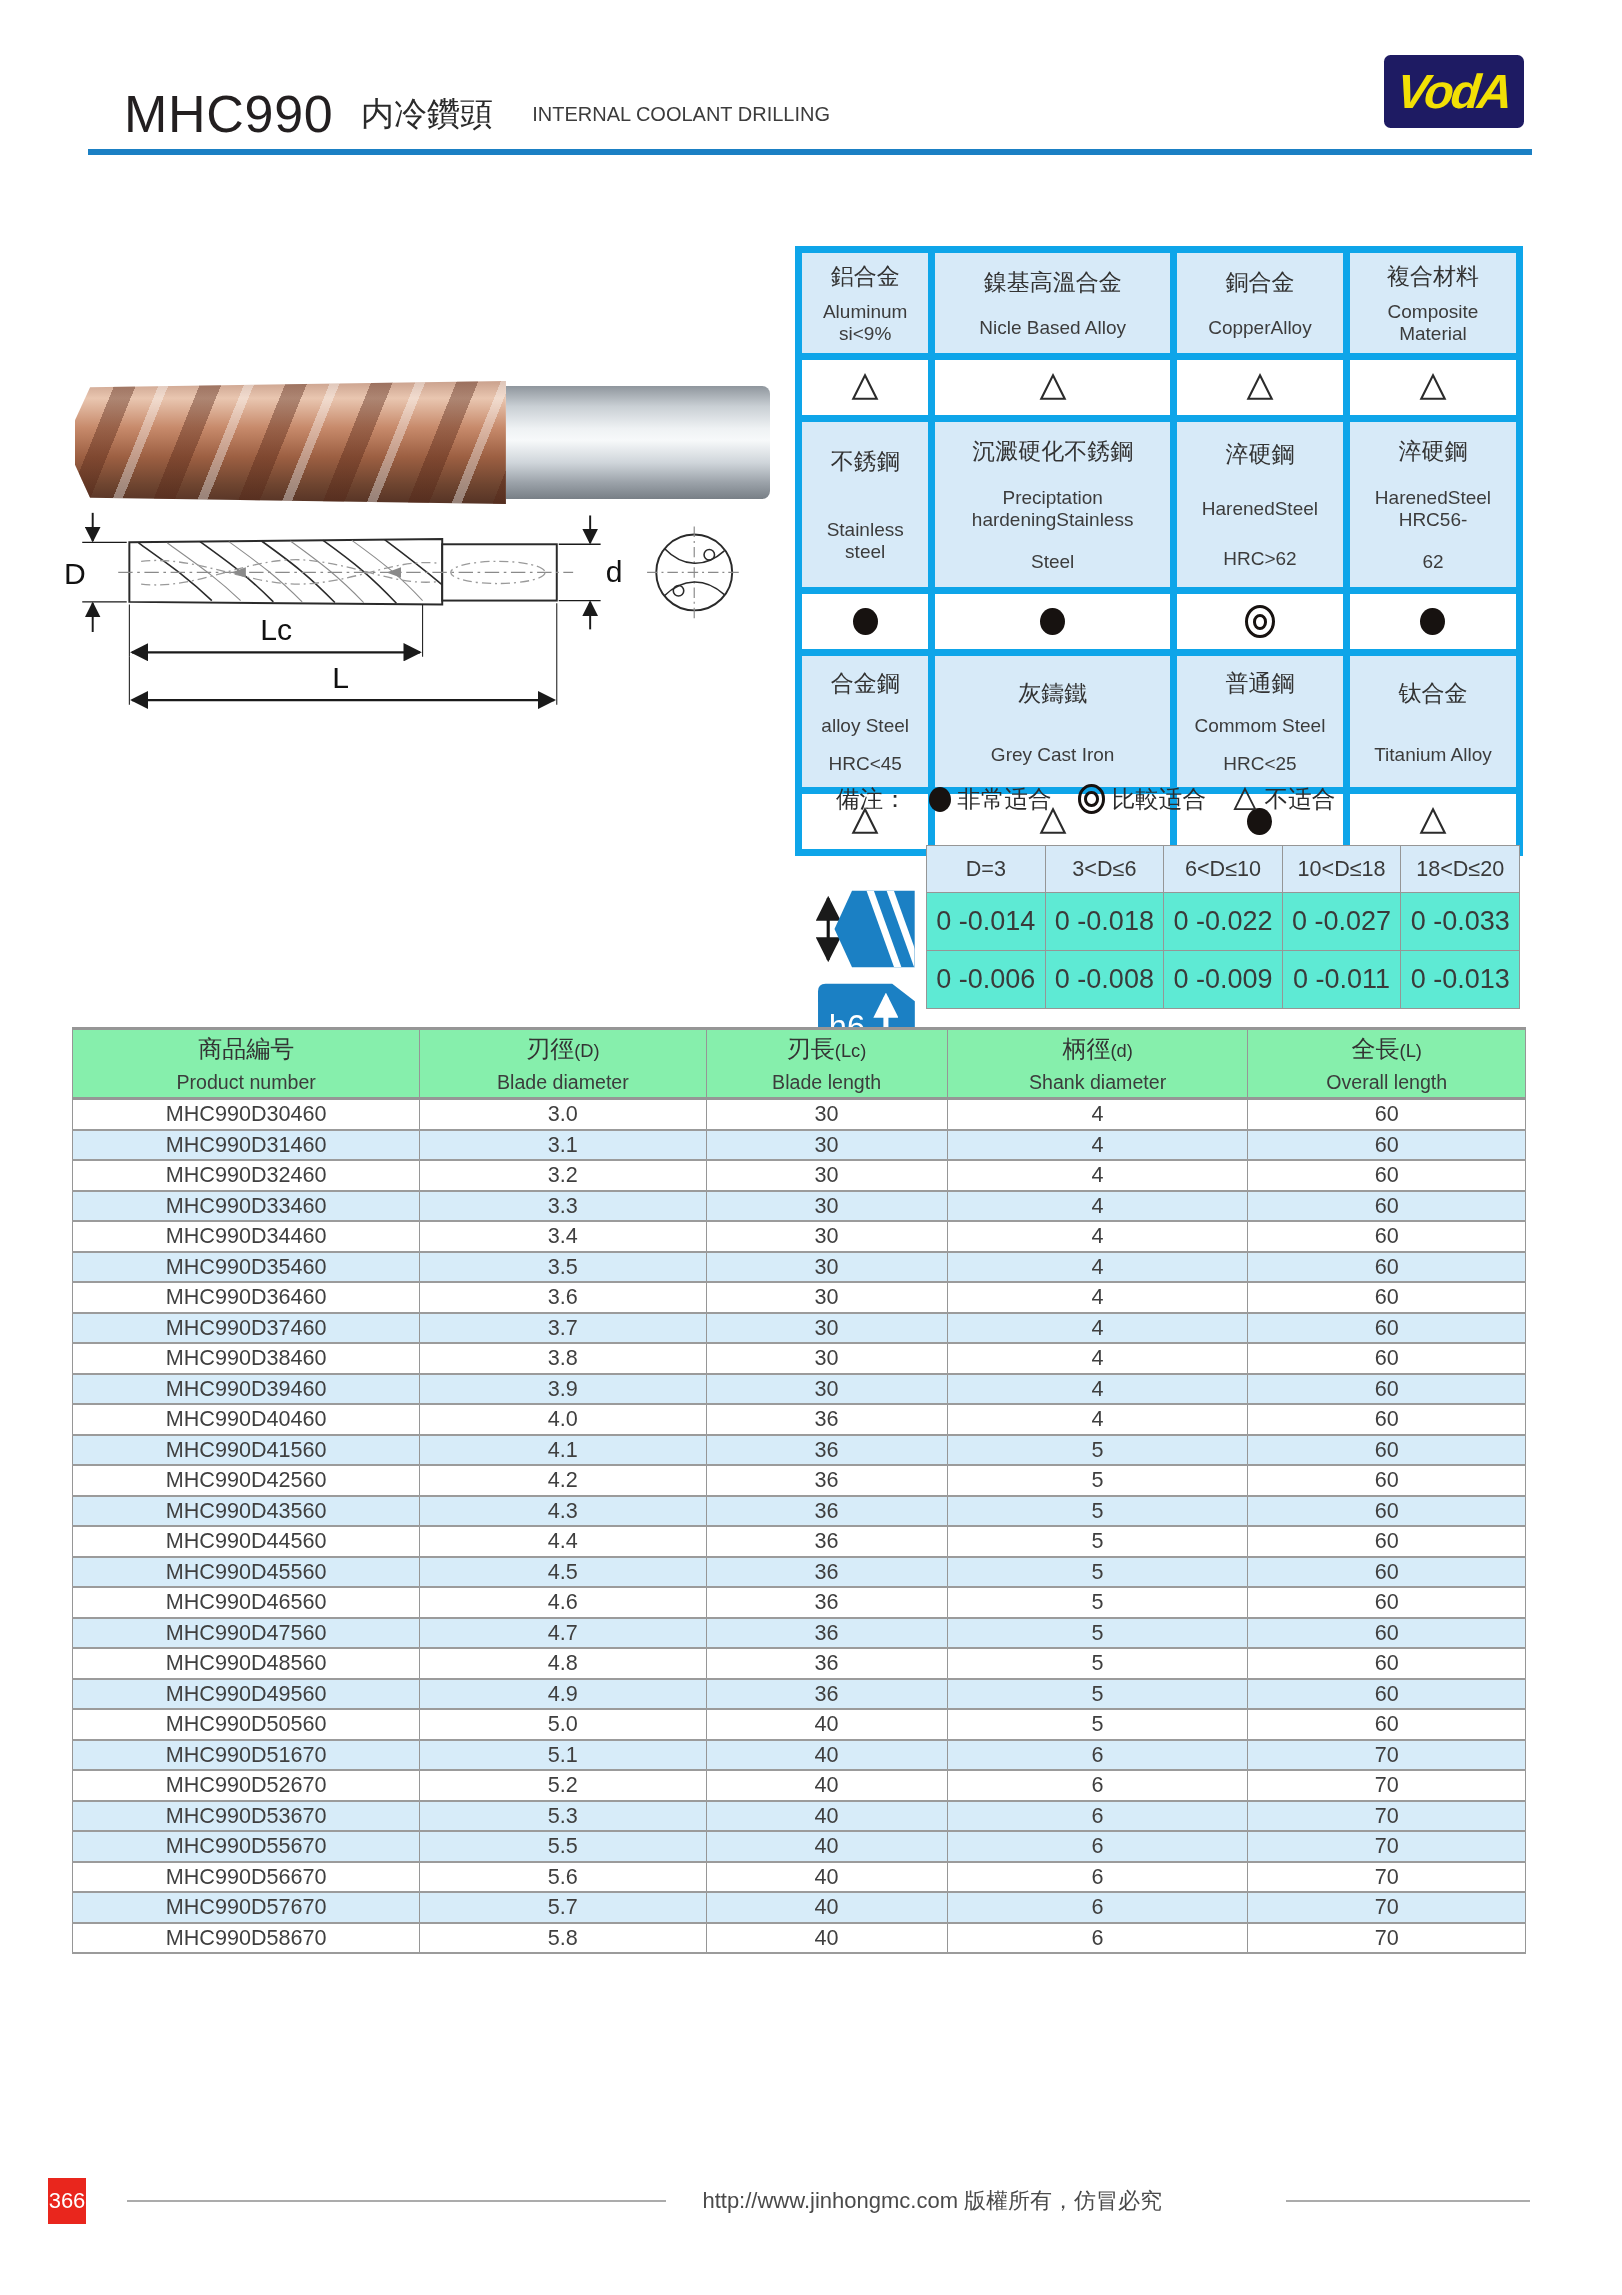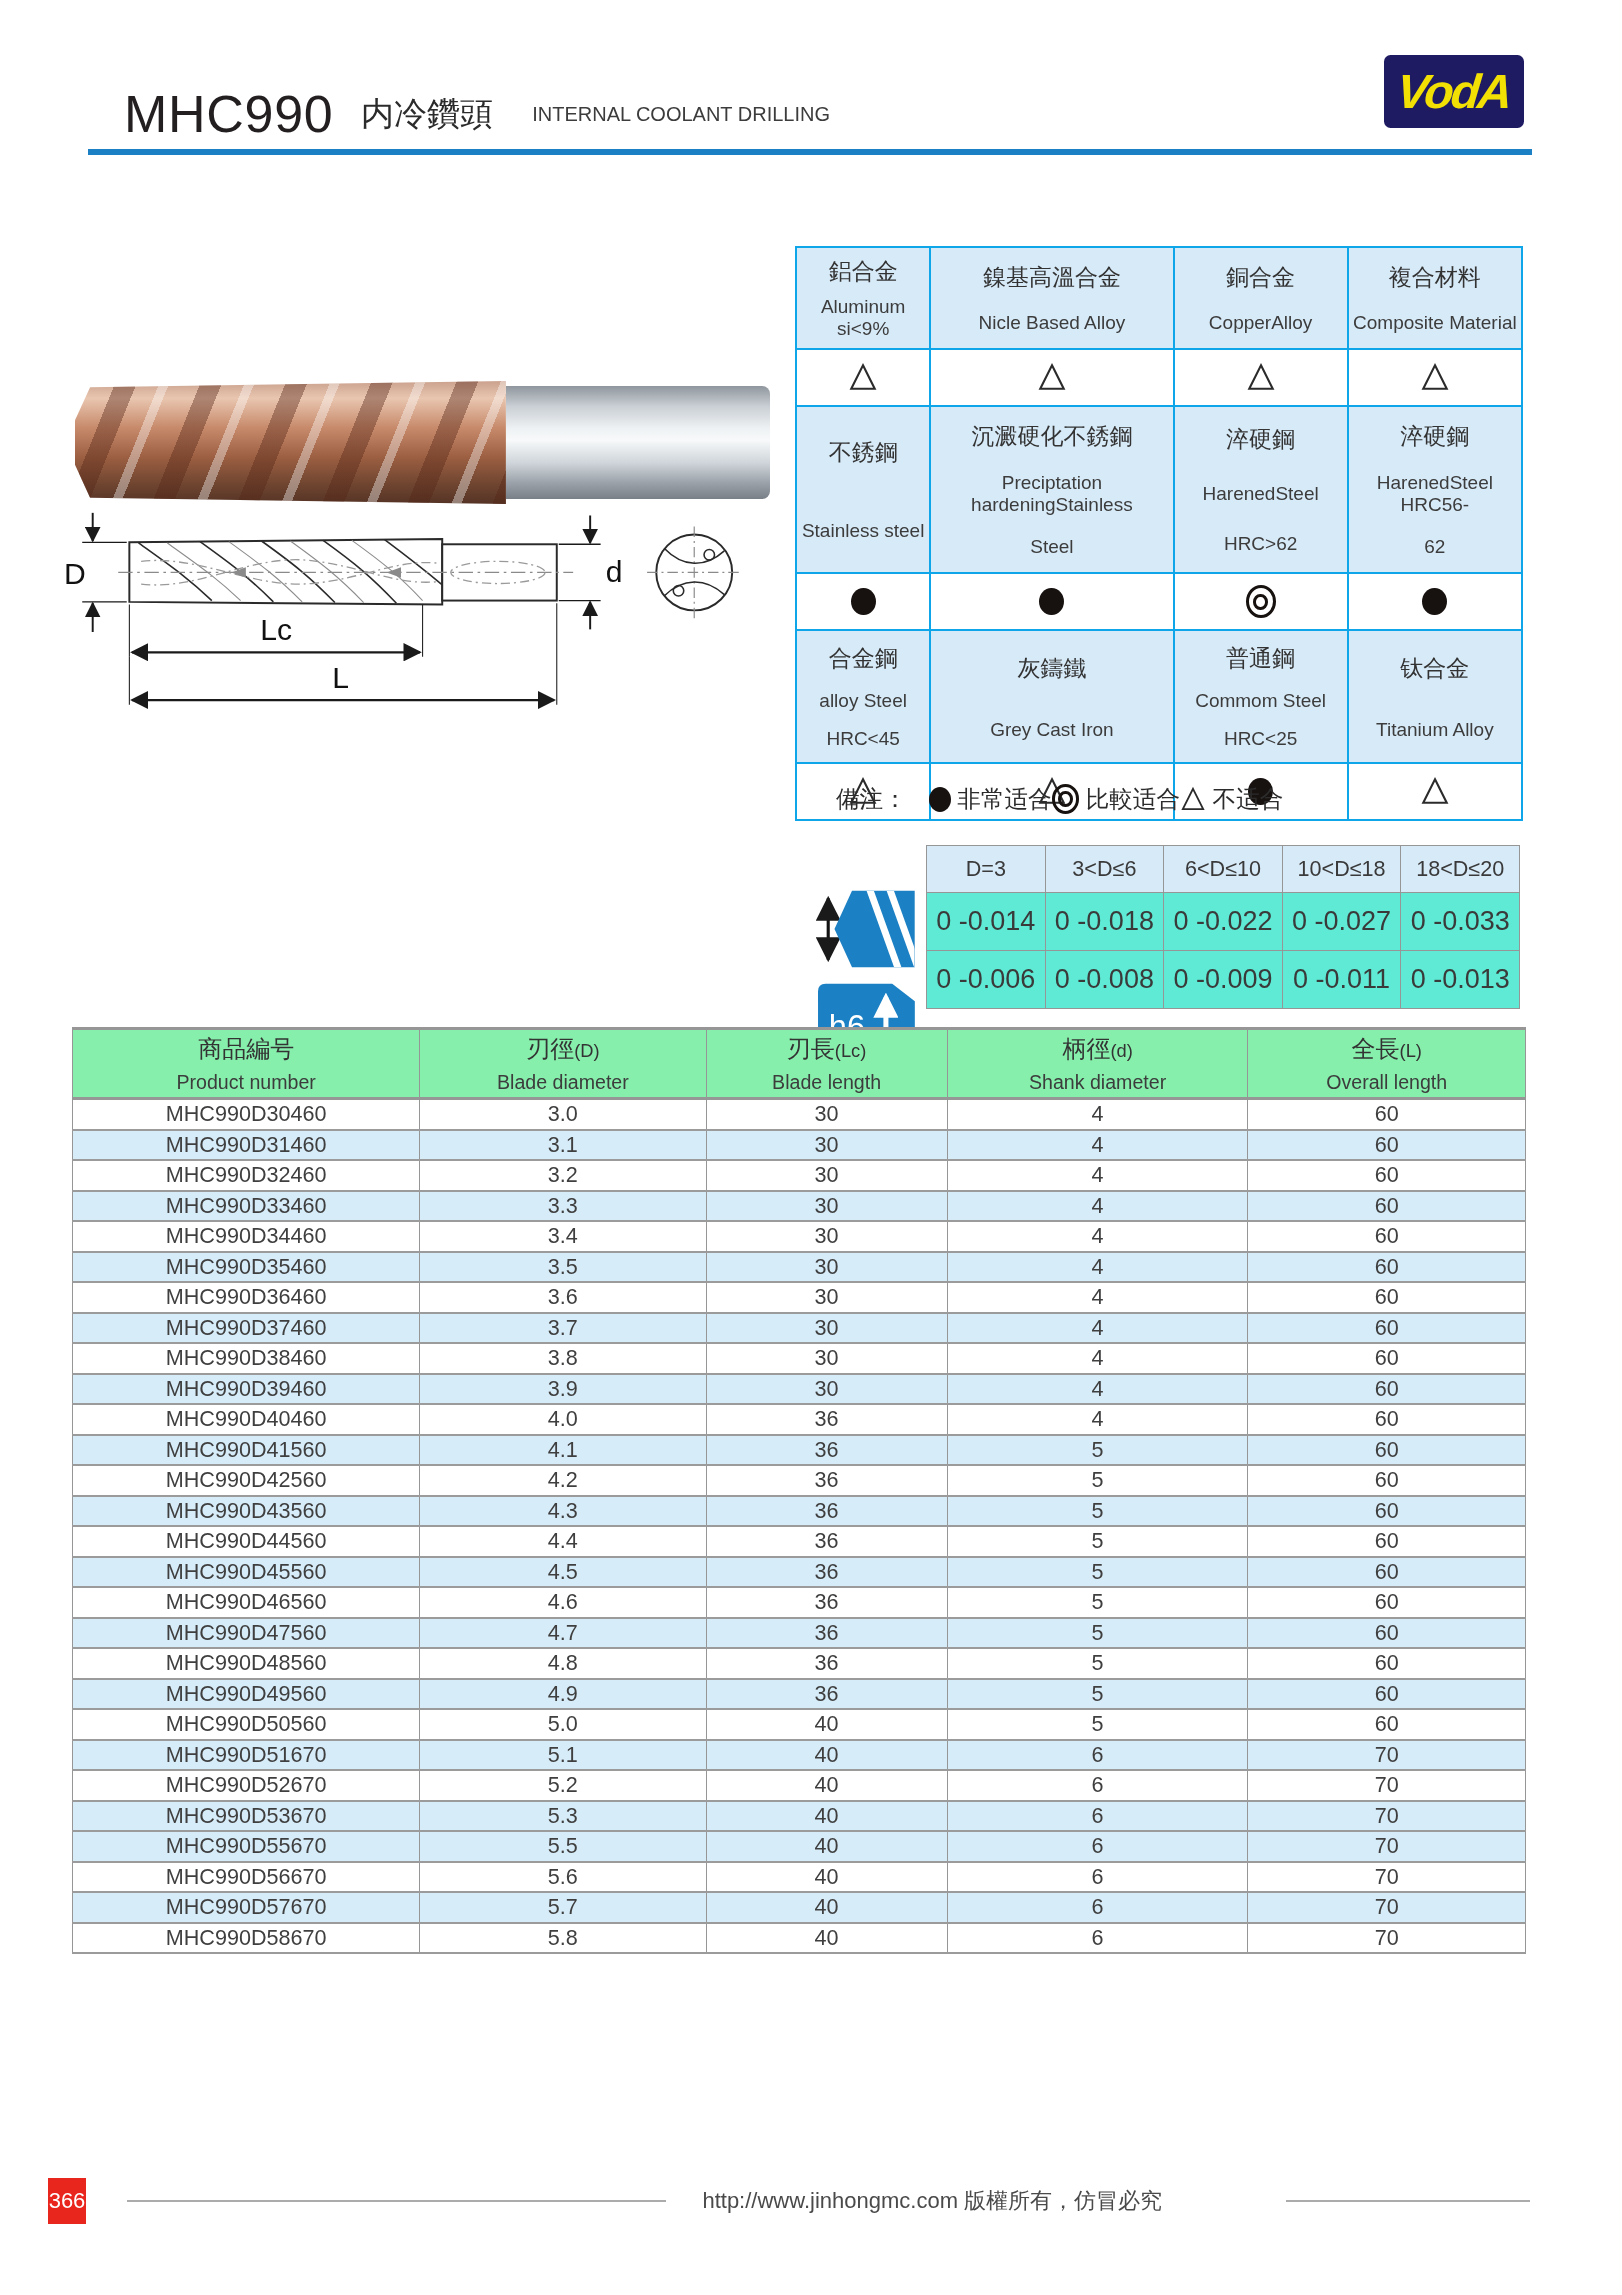--- a/index.html
+++ b/index.html
@@ -25,21 +25,21 @@
     clip-path:polygon(0 32%,3.5% 5%,100% 0,100% 100%,3.5% 95%,0 68%);}
   .drill-shank{width:38%;height:92%;align-self:center;border-radius:0 7.9px 7.9px 0;
     background:linear-gradient(180deg,#8f969d 0%,#c9cfd4 18%,#eff2f4 38%,#f7f9fa 48%,#cfd5da 68%,#9aa1a8 86%,#787f86 100%);}
 
   
   .diagram{position:absolute;left:56px;top:505px;width:707px;height:216px;}
   .diagram .dim{font:46px "Liberation Sans","DejaVu Sans",sans-serif;fill:#111;}
 
   
   .mat-table{position:absolute;left:795px;top:246px;width:728px;border-collapse:collapse;table-layout:fixed;}
-  .mat-table td{border:2px solid #0ea5e9;text-align:center;vertical-align:middle;padding:3.9px 2.6px;}
+  .mat-table td{border:7px solid #0ea5e9;text-align:center;vertical-align:middle;padding:3.9px 2.6px;}
   .mat-table .mat-label-row td{background:#d7eaf8;}
   .mat-table .mat-label-row .mat-cell-inner{display:flex;flex-direction:column;justify-content:space-around;height:100%;}
   .mat-table .g0 td{height:92px;}
   .mat-table .g1 td{height:158px;}
   .mat-table .g2 td{height:123px;}
   .mat-table .mat-sym-row td{height:47px;background:#fff;}
   .cn-line{font-size:23px;color:#333;}
   .en-line{font-size:19px;color:#3c3c3c;}
   .mat-col-0{width:18.5%;} .mat-col-1{width:33.5%;} .mat-col-2{width:24%;} .mat-col-3{width:24%;}
 
@@ -291,21 +291,21 @@
           <td><span class="sym sym-circle"></span></td>
           <td><svg class="sym sym-tri" viewBox="0 0 46 46">
               <path d="M23 5 L41 41 L5 41 Z"></path>
             </svg></td>
         </tr>
       </tbody>
   </table>
 
   <div class="legend">
     <span>備注：</span>
-    <span id="legend-items" style="display:inline-flex;align-items:center;">
+    <span id="legend-items" style="display:inline-flex;align-items:center;gap:26px;">
         <span class="legend-item">
           <span class="sym sym-circle"></span>
           <span class="legend-text">非常适合</span>
         </span>
         <span class="legend-item">
           <span class="sym sym-ring">
             <span class="sym-ring-inner"></span>
           </span>
           <span class="legend-text">比較适合</span>
         </span>

